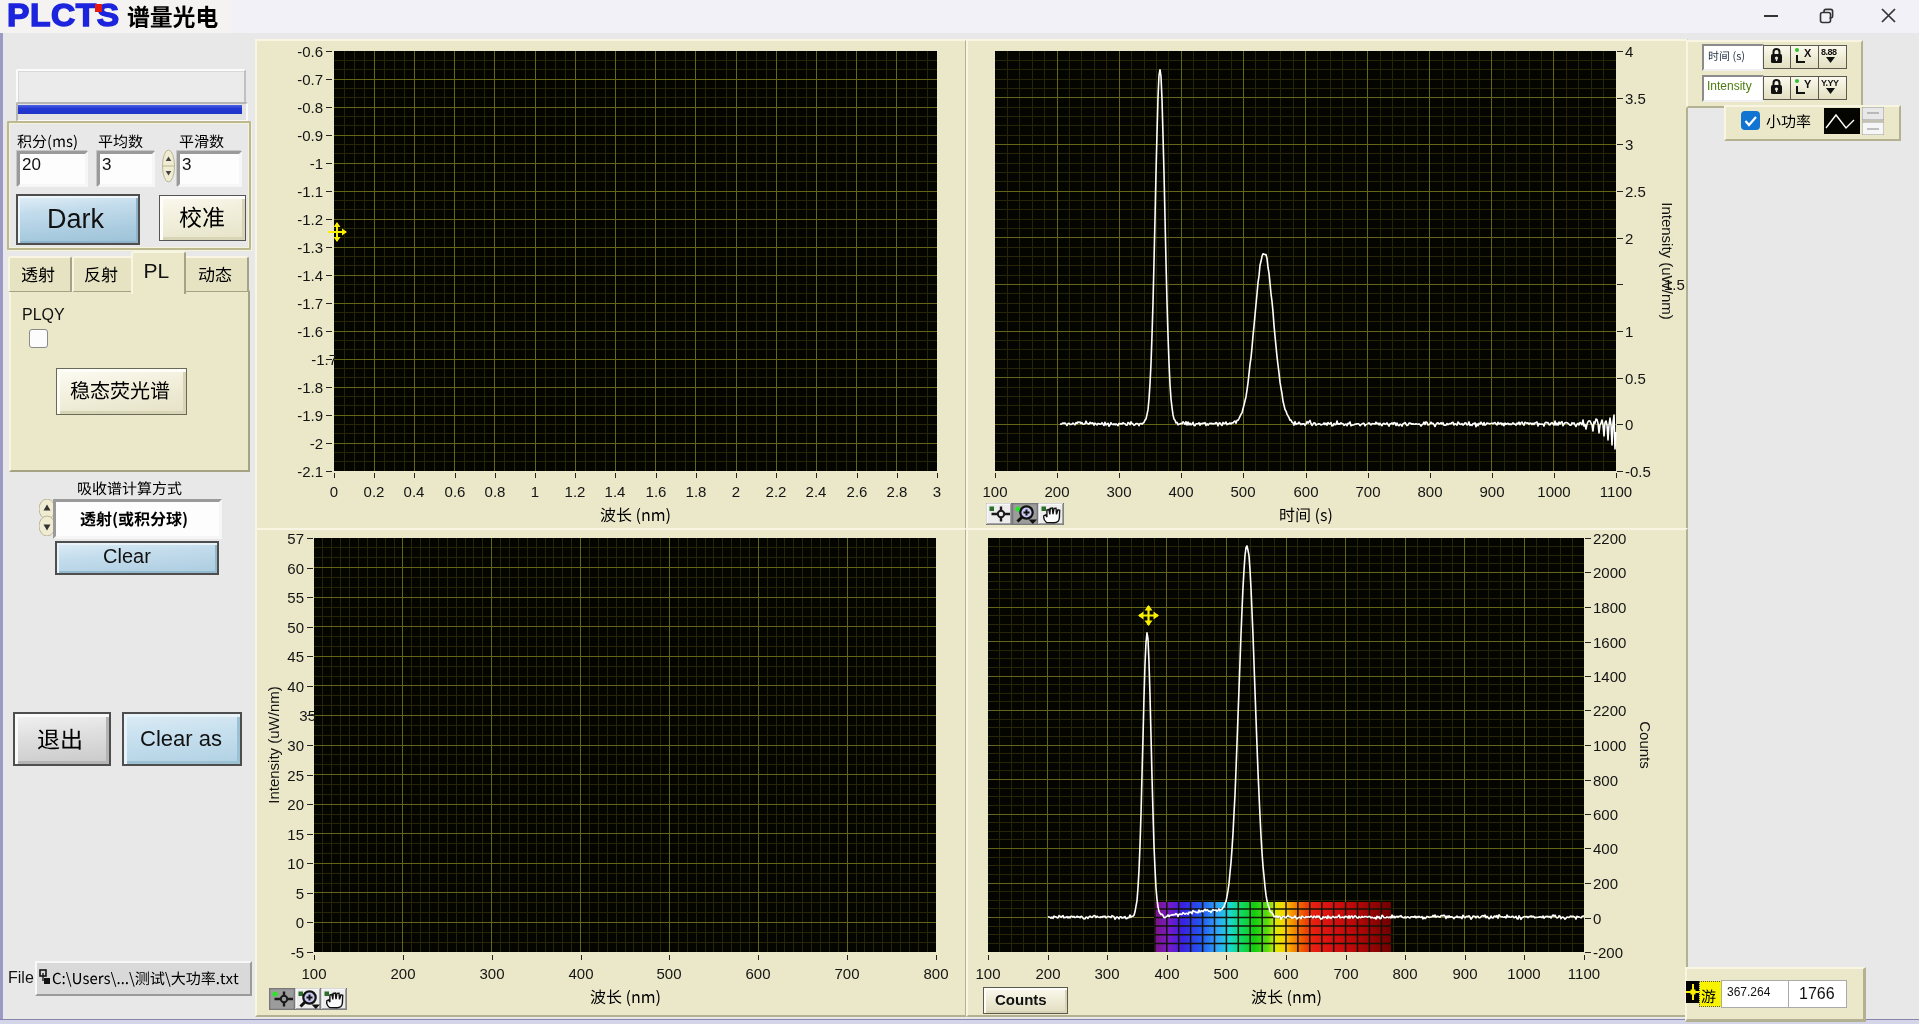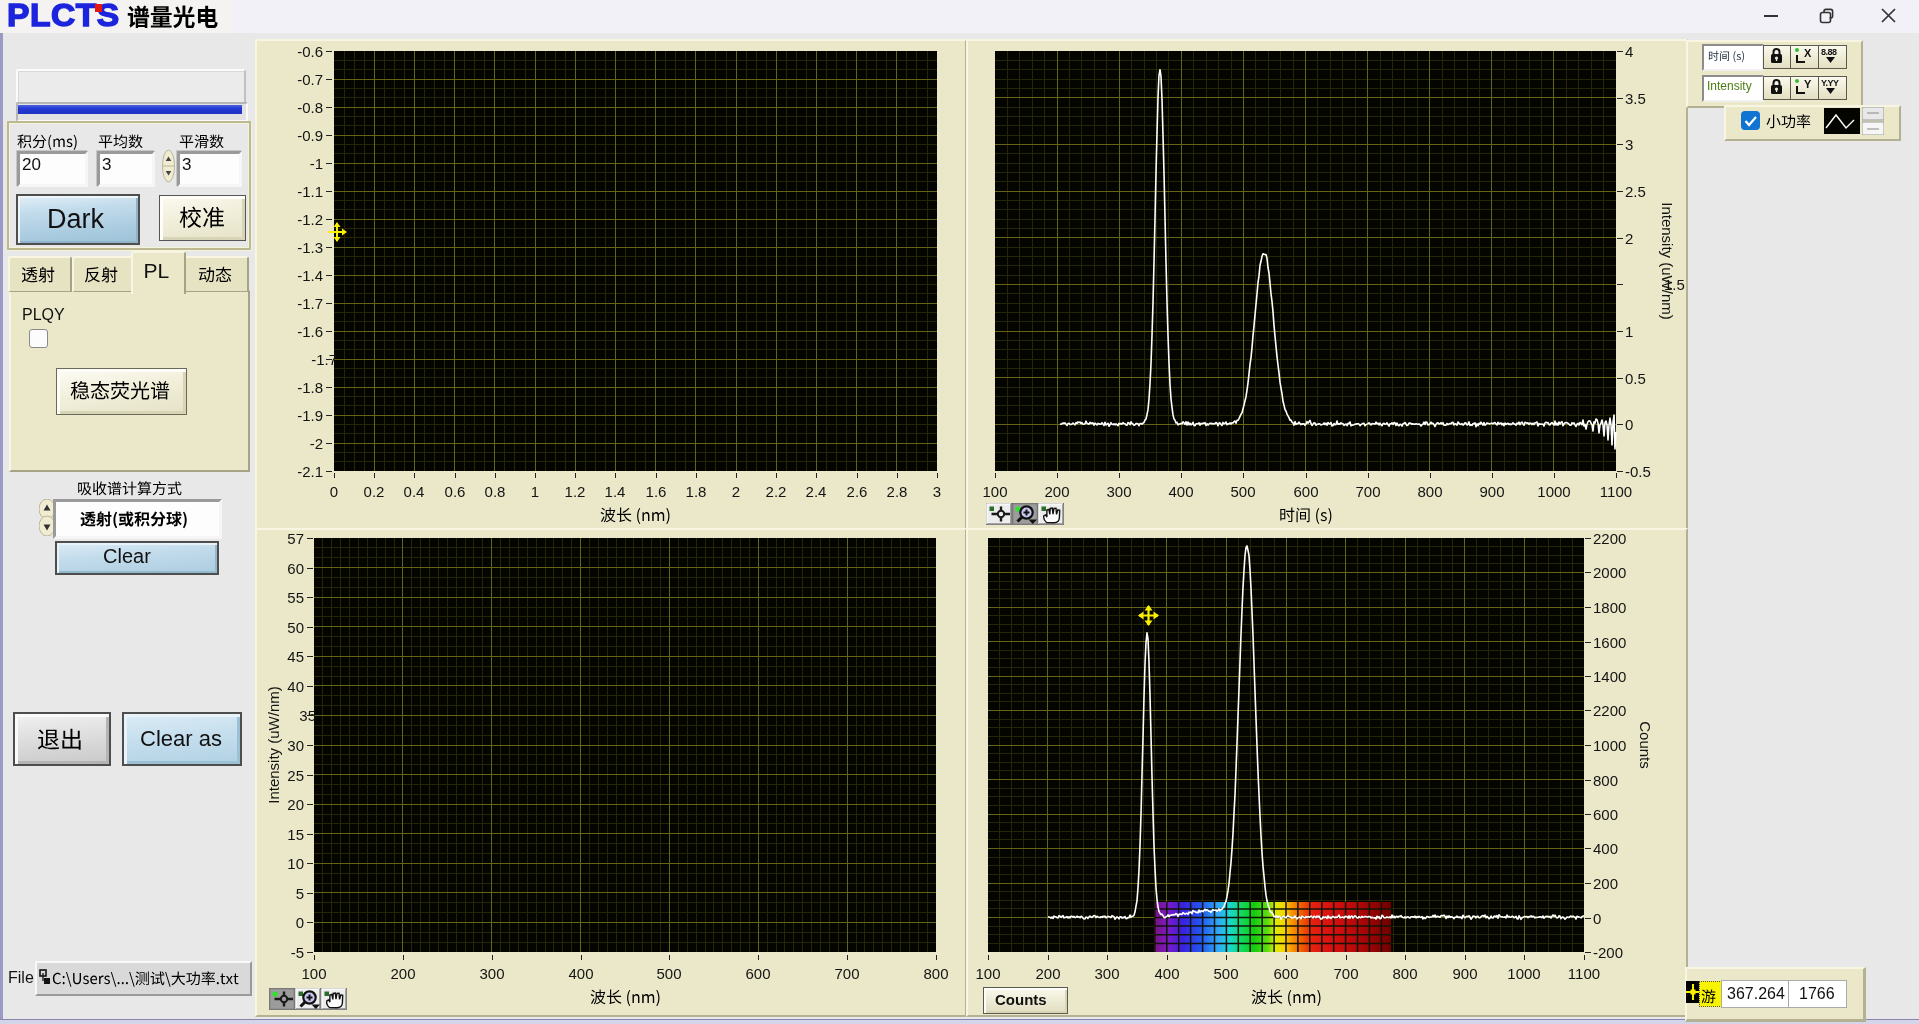--- a/index.html
+++ b/index.html
@@ -935,14 +935,14 @@
 <svg class="abs" style="left:1686px;top:981px" width="13px" height="22">
 <rect x="0" y="0" width="13" height="22" fill="#000"></rect>
 <path d="M7 3 V19 M0 11 H13" stroke="#f8f000" stroke-width="2"></path>
 <rect x="4.5" y="8.5" width="5" height="5" fill="#f8f000"></rect>
   </svg>
 <div class="abs" style="left:1699px;top:981px;width:21px;height:24px;background:#f8f400;border:1px dotted #555"></div>
 <svg style="position:absolute;left:1701.0px;top:1002.0px;overflow:visible" width="1" height="1">
     <path d="M1.2 -11.6C1.9 -11.2 3.0 -10.5 3.5 -10.0L4.2 -10.9C3.6 -11.3 2.6 -12.0 1.8 -12.4ZM0.6 -7.6C1.4 -7.2 2.5 -6.5 3.1 -6.1L3.7 -7.0C3.1 -7.4 2.0 -8.0 1.2 -8.4ZM0.8 0.4 1.8 1.0C2.4 -0.4 3.1 -2.3 3.6 -3.8L2.7 -4.4C2.2 -2.7 1.4 -0.8 0.8 0.4ZM11.3 -5.8V-4.3H9.0V-3.3H11.3V-0.1C11.3 0.1 11.2 0.2 11.0 0.2C10.8 0.2 10.1 0.2 9.4 0.1C9.5 0.5 9.6 0.9 9.7 1.2C10.7 1.2 11.4 1.2 11.8 1.0C12.2 0.8 12.3 0.5 12.3 -0.1V-3.3H14.4V-4.3H12.3V-5.4C13.0 -6.0 13.8 -6.8 14.3 -7.5L13.7 -8.0L13.5 -7.9H9.8C10.0 -8.4 10.3 -8.9 10.5 -9.5H14.4V-10.6H10.9C11.0 -11.2 11.2 -11.8 11.3 -12.4L10.2 -12.6C9.9 -10.9 9.4 -9.1 8.5 -8.0C8.8 -7.9 9.3 -7.6 9.5 -7.5L9.7 -7.8V-6.9H12.5C12.2 -6.5 11.7 -6.1 11.3 -5.8ZM3.9 -10.2V-9.1H5.3C5.2 -5.4 5.0 -1.6 3.0 0.5C3.3 0.6 3.6 0.9 3.8 1.2C5.4 -0.5 5.9 -3.1 6.1 -5.9H7.6C7.5 -1.9 7.4 -0.5 7.2 -0.1C7.0 0.0 6.9 0.1 6.7 0.1C6.5 0.1 6.0 0.0 5.4 0.0C5.5 0.3 5.6 0.7 5.7 1.0C6.2 1.1 6.9 1.1 7.2 1.0C7.6 1.0 7.8 0.9 8.1 0.5C8.4 0.0 8.5 -1.6 8.7 -6.5C8.7 -6.6 8.7 -7.0 8.7 -7.0H6.2C6.3 -7.7 6.3 -8.4 6.3 -9.1H9.1V-10.2ZM5.2 -12.2C5.7 -11.6 6.2 -10.7 6.4 -10.2L7.5 -10.7C7.2 -11.2 6.7 -12.0 6.2 -12.6Z" fill="#000000"></path>
   </svg>
 <div class="abs" style="left:1721px;top:980px;width:66px;height:26px;background:#fff;border:1px solid #aaa"></div>
-<div class="lbl" style="left:1727px;top:985px;font-size:16px">367.264</div>
+<div class="lbl" style="left:1727px;top:985px;font-size:12px">367.264</div>
 <div class="abs" style="left:1788px;top:980px;width:57px;height:26px;background:#fff;border:1px solid #aaa"></div>
 <div class="lbl" style="left:1799px;top:985px;font-size:16px">1766</div>
 </body></html>

